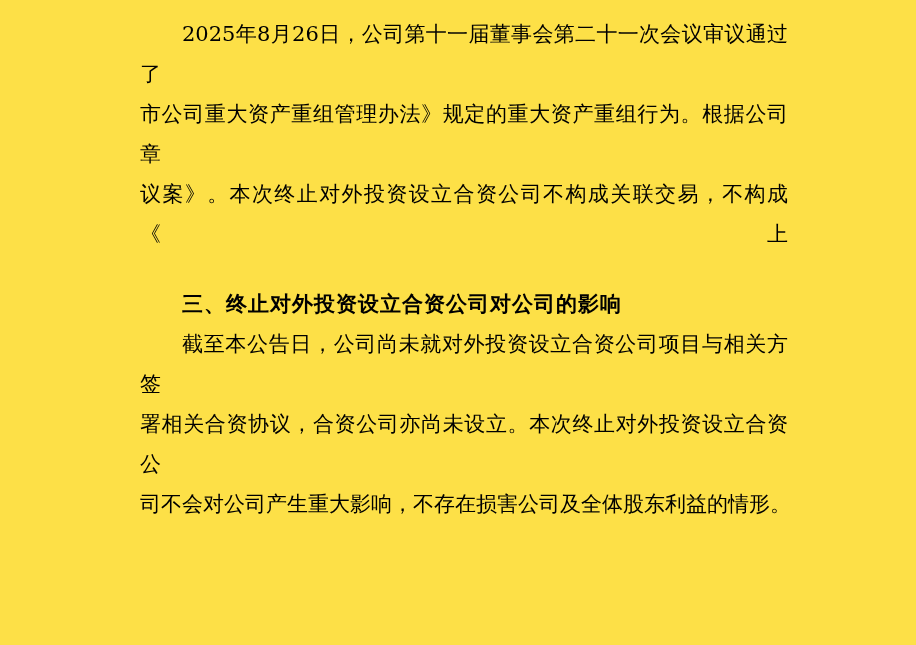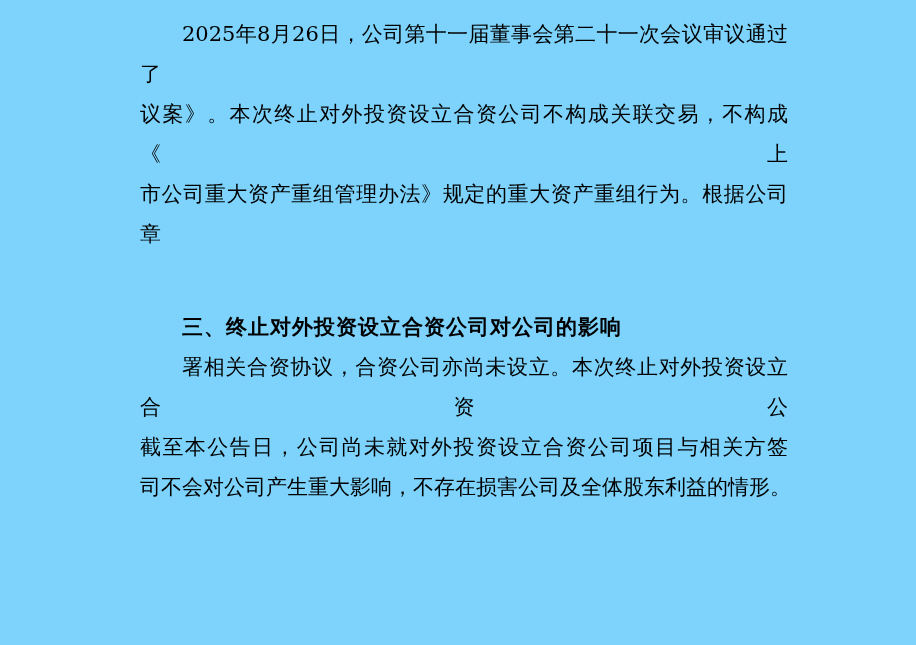--- a/index.html
+++ b/index.html
@@ -4,21 +4,21 @@
 <style>
   html, body {
     margin: 0;
     padding: 0;
     background: #ffffff;
   }
   .page {
     position: relative;
     width: 916px;
     height: 645px;
-    background: #7dd3fc;
+    background: #fde047;
     color: #000000;
     font-family: "DejaVu Serif", "Liberation Serif", serif;
     font-size: 21px;
     line-height: 40px;
     box-sizing: border-box;
     padding: 14px 128px 0 140px;
     overflow: hidden;
   }
   .para .line {
     text-align: justify;
@@ -29,36 +29,36 @@
     text-align-last: justify;
     -moz-text-align-last: justify;
   }
   .para .line:first-child {
     text-indent: 2em;
   }
   .heading {
     font-family: "DejaVu Sans", "Liberation Sans", sans-serif;
     font-weight: bold;
     text-indent: 2em;
-    margin-top: 53px;
+    margin-top: 30px;
     letter-spacing: 1px;
   }
 </style>
 </head>
 <body>
 
 <div class="page">
 
   <div class="para">
       <div class="line just">2025年8月26日，公司第十一届董事会第二十一次会议审议通过了</div>
+      <div class="line just">市公司重大资产重组管理办法》规定的重大资产重组行为。根据公司章</div>
       <div class="line just">议案》。本次终止对外投资设立合资公司不构成关联交易，不构成《上</div>
-      <div class="line just">市公司重大资产重组管理办法》规定的重大资产重组行为。根据公司章</div>
     </div>
 
   <div class="heading">三、终止对外投资设立合资公司对公司的影响</div>
 
   <div class="para">
+      <div class="line just">截至本公告日，公司尚未就对外投资设立合资公司项目与相关方签</div>
       <div class="line just">署相关合资协议，合资公司亦尚未设立。本次终止对外投资设立合资公</div>
-      <div class="line just">截至本公告日，公司尚未就对外投资设立合资公司项目与相关方签</div>
       <div class="line">司不会对公司产生重大影响，不存在损害公司及全体股东利益的情形。</div>
     </div>
 
 </div>
 
 </body></html>

